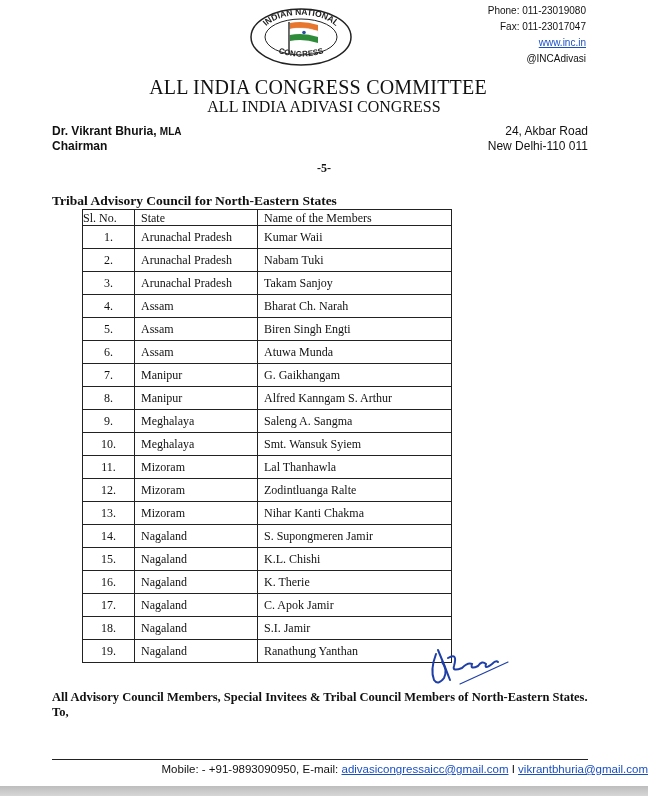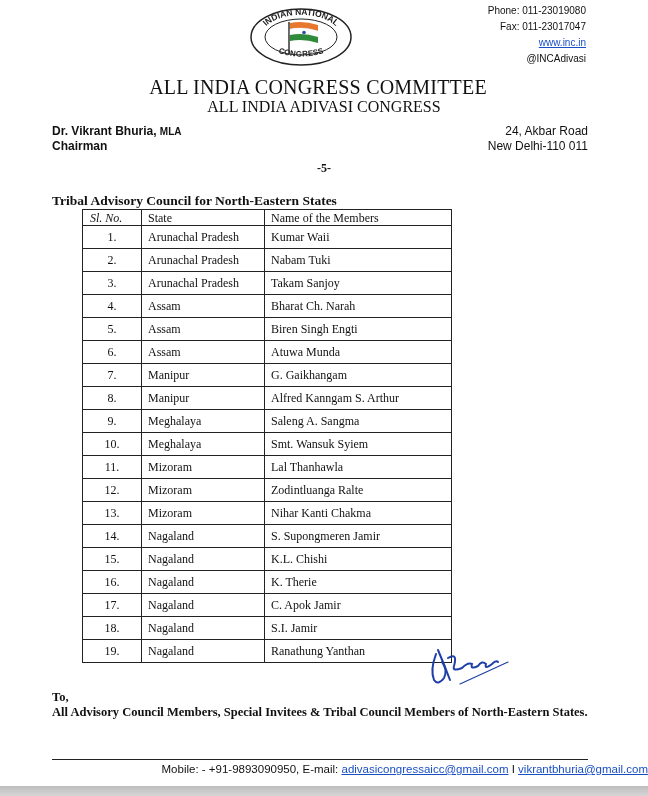--- a/index.html
+++ b/index.html
@@ -12,21 +12,21 @@
   .title2 { left: 0; width: 648px; top: 98px; text-align: center; font-size: 16px; }
   .chair { left: 52px; top: 124px; font-family: "Liberation Sans", sans-serif; font-weight: bold; font-size: 12px; line-height: 15px; }
   .chair .mla { font-size: 10px; }
   .addr { right: 60px; top: 124px; text-align: right; font-family: "Liberation Sans", sans-serif; font-size: 12px; line-height: 15px; }
   .pageno { left: 0; width: 648px; top: 161px; text-align: center; font-size: 12px; font-weight: bold; }
   .heading { left: 52px; top: 193px; font-weight: bold; font-size: 13.5px; }
   table.members { position: absolute; left: 82px; top: 209px; width: 370px; border-collapse: collapse; font-size: 12px; }
   table.members td, table.members th { border: 1px solid #222; padding: 0 0 0 6px; height: 22px; text-align: left; font-weight: normal; vertical-align: middle; }
   table.members th { height: 15px; line-height: 14px; }
   table.members td.sl { text-align: center; padding: 0; }
-  table.members th.sl { padding-left: 7px; font-style: italic; }
+  table.members th.sl { padding-left: 0; }
   .col-sl { width: 51px; }
   .col-state { width: 116px; }
   .sign { left: 424px; top: 640px; width: 90px; height: 52px; }
   .to { left: 52px; top: 690px; font-weight: bold; font-size: 12.5px; line-height: 14.5px; width: 560px; }
   .footline { left: 52px; top: 759px; width: 536px; height: 0; border-top: 1px solid #222; }
   .footer { left: 0; width: 648px; top: 762px; text-align: right; font-family: "Liberation Sans", sans-serif; font-size: 11.5px; line-height: 14px; color: #111; }
   .footer a { color: #1a4fc4; text-decoration: underline; }
   .graybar { left: 0; top: 786px; width: 648px; height: 10px; background: linear-gradient(#bdbdbd, #d6d6d6); }
 </style>
 </head>
@@ -183,22 +183,22 @@
     <g fill="none" stroke="#1f3fa8" stroke-width="2" stroke-linecap="round">
       <path d="M12 14 Q6 30 10 40 Q14 46 20 38 Q24 30 18 22"></path>
       <path d="M14 10 Q20 24 26 40"></path>
       <path d="M24 18 Q34 12 30 26 Q28 32 38 28 Q44 22 48 24 Q46 30 54 26 Q58 20 62 24 Q60 30 68 24 Q72 20 74 22"></path>
       <path d="M36 44 L84 22" stroke-width="1.2"></path>
     </g>
   </svg>
 </div>
 
 <div class="abs to">
+  <div>All Advisory Council Members, Special Invitees &amp; Tribal Council Members of North-Eastern States.</div>
   <div>To,</div>
-  <div>All Advisory Council Members, Special Invitees &amp; Tribal Council Members of North-Eastern States.</div>
 </div>
 
 <div class="abs footline"></div>
 <div class="abs footer">
   <div>
     <span>Mobile: - +91-9893090950, E-mail: </span><a>adivasicongressaicc@gmail.com</a><span> I </span><a>vikrantbhuria@gmail.com</a>
   </div>
 </div>
 <div class="abs graybar"></div>
 

